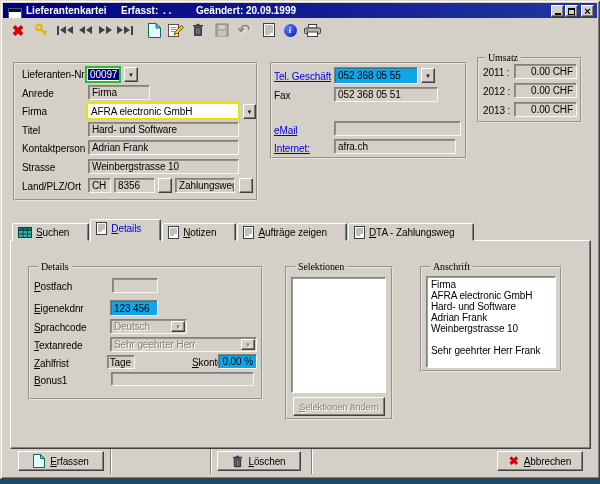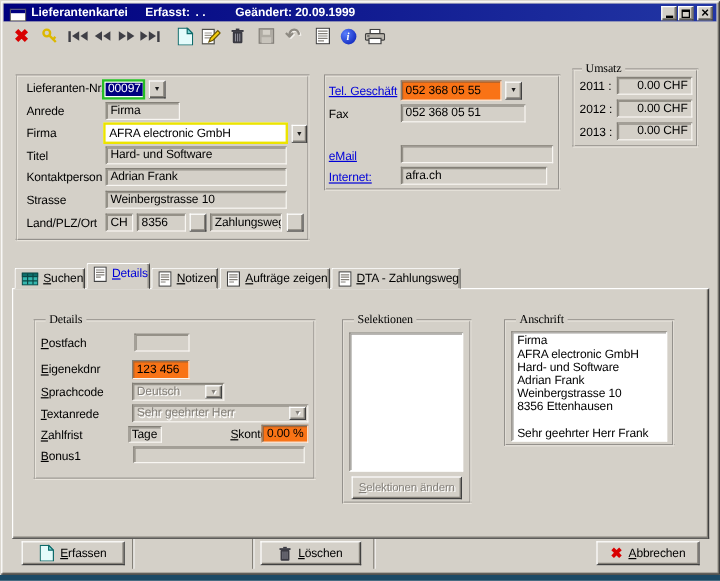--- a/index.html
+++ b/index.html
@@ -32,41 +32,41 @@
   .icon-info { width: 13px; height: 13px; border-radius: 50%;
     background: radial-gradient(circle at 4px 4px, #5a7efc, #0016b0); color: #fff;
     font: bold italic 9px "Liberation Serif", serif; display: flex; align-items: center; justify-content: center; }
 
   
   .lbl { position: absolute; font-size: 10px; letter-spacing: -0.1px; color: #000; white-space: nowrap; }
   .link { color: #0000d8; text-decoration: underline; }
   .fld { position: absolute; background: #d4d0c8; border: 1px solid; border-color: #848078 #f8f6f2 #f8f6f2 #848078;
     box-shadow: inset 1px 1px 0 rgba(86,82,72,.5); font-size: 10px; letter-spacing: -0.1px; padding: 0 3px;
     display: flex; align-items: center; white-space: nowrap; overflow: hidden; }
-  .fld.white { background: #f97316; }
+  .fld.white { background: #0ea5e9; }
   .fld.right { justify-content: flex-end; }
   .fld.dis { color: #84807a; text-shadow: 1px 1px 0 #fff; }
   .fld.green { border: 2px solid #27bd27; background: #fff; padding: 0 1px; box-shadow: none; }
   .fld.yellow { border: 2px solid #ece400; background: #fff; box-shadow: none; }
   .sel { background: #000080; color: #fff; padding: 0 2px; }
   .dbtn { position: absolute; background: #d4d0c8; border: 1px solid; border-color: #fff #404040 #404040 #fff;
     box-shadow: inset -1px -1px 0 #848078; display: flex; align-items: center; justify-content: center;
     font-size: 6px; color: #1a1a1a; }
   .dbtn.in { position: absolute; right: 1px; top: 1px; bottom: 1px; width: 14px; }
   .dbtn.dis { color: #84807a; }
   .box { position: absolute; border: 2px groove #e8e4dc; }
   .grp-t { position: absolute; top: -7px; background: #d4d0c8; padding: 0 3px; font-size: 10px; letter-spacing: -0.1px; font-family: Liberation Serif, serif; }
   .sunkbox { position: absolute; background: #fff; border: 1px solid; border-color: #848078 #fff #fff #848078;
     box-shadow: inset 1px 1px 0 rgba(86,82,72,.55); }
 
   
   .tabs { position: absolute; left: 12px; top: 219px; height: 22px; display: flex; align-items: flex-end; z-index: 3; }
   .tab { height: 18px; background: #d4d0c8; border: 1px solid; border-color: #fff #404040 transparent #fff;
     box-shadow: inset -1px 0 0 #848078; border-radius: 2px 2px 0 0; display: flex; align-items: center; gap: 4px;
-    padding: 0 1px 0 5px; margin-right: 1px; font-size: 10px; letter-spacing: -0.1px; white-space: nowrap; }
+    padding: 0 19px 0 5px; margin-right: 1px; font-size: 10px; letter-spacing: -0.1px; white-space: nowrap; }
   .tab.active { height: 22px; padding-bottom: 3px; }
   .tab.active .tablabel { color: #0000d8; }
   .panel { position: absolute; left: 10px; top: 240px; width: 581px; height: 209px; background: #d4d0c8;
     border: 1px solid; border-color: #fff #404040 #404040 #fff; box-shadow: inset -1px -1px 0 #848078; z-index: 1; }
 
   
   .btn { position: absolute; height: 20px; background: #d4d0c8; border: 1px solid; border-color: #fff #404040 #404040 #fff;
     box-shadow: inset -1px -1px 0 #848078; display: flex; align-items: center; justify-content: center; gap: 5px;
     font-size: 10px; letter-spacing: -0.1px; }
   .btn.dis { color: #84807a; text-shadow: 1px 1px 0 #fff; font-size: 9.5px; }
@@ -361,21 +361,20 @@
 
     <div class="box" style="left:420px;top:266px;width:142px;height:106px;z-index:2">
       <span class="grp-t" style="left:8px">Anschrift</span>
     </div>
     <div class="sunkbox" style="left:426px;top:276px;width:130px;height:92px;z-index:2;padding:2px 4px">
       <div class="anschrift-line">Firma</div>
       <div class="anschrift-line">AFRA electronic GmbH</div>
       <div class="anschrift-line">Hard- und Software</div>
       <div class="anschrift-line">Adrian Frank</div>
       <div class="anschrift-line">Weinbergstrasse 10</div>
-      <div class="anschrift-line">8356 Ettenhausen</div>
       <div class="anschrift-line"></div>
       <div class="anschrift-line">Sehr geehrter Herr Frank</div>
     </div>
 
     <div class="btn" style="left:18px;top:451px;width:86px">
       <svg width="12" height="14">
           <path d="M0.5 0.5 H7.5 L11.5 4.5 V13.5 H0.5 Z" fill="#e4fbfb" stroke="#0e6a6a"></path>
           <path d="M7.5 0.5 L11.5 4.5 H7.5 Z" fill="#7cd8d8" stroke="#0e6a6a"></path>
         </svg>
       <span><u>E</u>rfassen</span>

